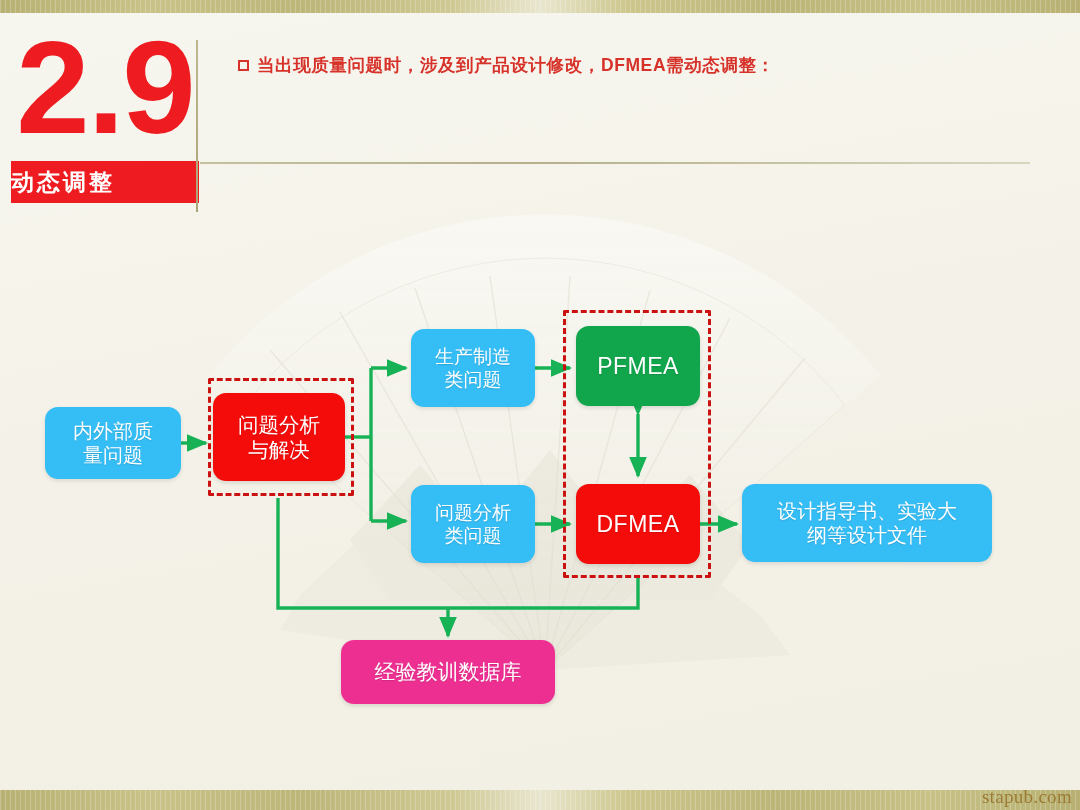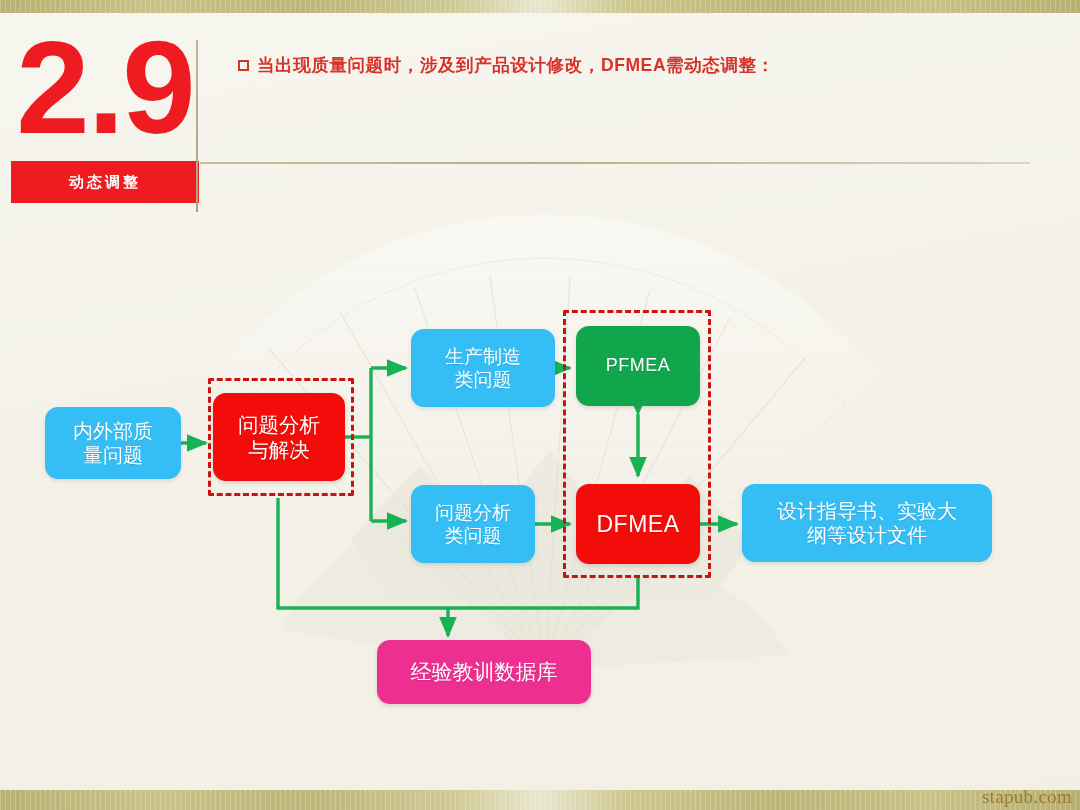--- a/index.html
+++ b/index.html
@@ -41,22 +41,22 @@
     position:absolute;left:0;top:-26px;width:196px;
     font-family:"Liberation Sans","DejaVu Sans",sans-serif;
     font-size:132px;font-weight:700;color:#ee1c20;letter-spacing:-2px;
     line-height:1;text-align:center;
   }
   .badge .bar{
     position:absolute;left:4px;top:113px;width:188px;height:42px;
     background:#ee1c20;
   }
   .badge .bar span{
-    display:block;text-align:center;line-height:42px;
-    color:#ffffff;font-size:15px;font-weight:700;letter-spacing:3px;
+    display:block;line-height:42px;
+    color:#ffffff;font-size:23px;font-weight:700;letter-spacing:3px;
   }
 
   
   .v-rule{position:absolute;left:196px;top:40px;width:2px;height:172px;
     background:linear-gradient(180deg,#bdb88f,#a9a478);}
   .h-rule{position:absolute;left:200px;top:162px;width:830px;height:2px;
     background:linear-gradient(90deg,#c5c0a0,#b5b08a 40%,#d9d5bf);}
 
   
   .title-row{position:absolute;left:238px;top:53px;display:flex;align-items:center;gap:8px;}
@@ -75,26 +75,26 @@
     border-radius:13px;color:#ffffff;line-height:1.22;
     text-shadow:0 1px 1px rgba(0,0,0,.13);
   }
   .node.blue{background:#35bdf5;box-shadow:0 2px 4px rgba(0,0,0,.10);}
   .node.red{background:#f30c09;box-shadow:0 2px 4px rgba(0,0,0,.12);}
   .node.green{background:#11a54c;box-shadow:0 2px 4px rgba(0,0,0,.12);}
   .node.pink{background:#ee2f92;box-shadow:0 2px 4px rgba(0,0,0,.12);}
 
   .n-source{left:45px;top:407px;width:136px;height:72px;font-size:20px;}
   .n-analysis{left:213px;top:393px;width:132px;height:88px;font-size:20.5px;}
-  .n-mfg{left:411px;top:329px;width:144px;height:78px;font-size:19px;}
+  .n-mfg{left:411px;top:329px;width:124px;height:78px;font-size:19px;}
   .n-design{left:411px;top:485px;width:124px;height:78px;font-size:19px;}
-  .n-pfmea{left:576px;top:326px;width:124px;height:80px;font-size:18px;letter-spacing:.5px;}
+  .n-pfmea{left:576px;top:326px;width:124px;height:80px;font-size:23px;letter-spacing:.5px;}
   .n-dfmea{left:576px;top:484px;width:124px;height:80px;font-size:23px;letter-spacing:.5px;}
   .n-docs{left:742px;top:484px;width:250px;height:78px;font-size:20px;}
-  .n-db{left:341px;top:640px;width:214px;height:64px;font-size:21px;margin-left:36px;}
+  .n-db{left:341px;top:640px;width:214px;height:64px;font-size:21px;}
 
   .dash-box{
     position:absolute;box-sizing:border-box;
     border:3px dashed #cc1111;border-radius:2px;
   }
   .dash-analysis{left:208px;top:378px;width:146px;height:118px;}
   .dash-fmea{left:563px;top:310px;width:148px;height:268px;}
 
   .conn{position:absolute;left:0;top:0;width:1080px;height:810px;pointer-events:none;}
 

